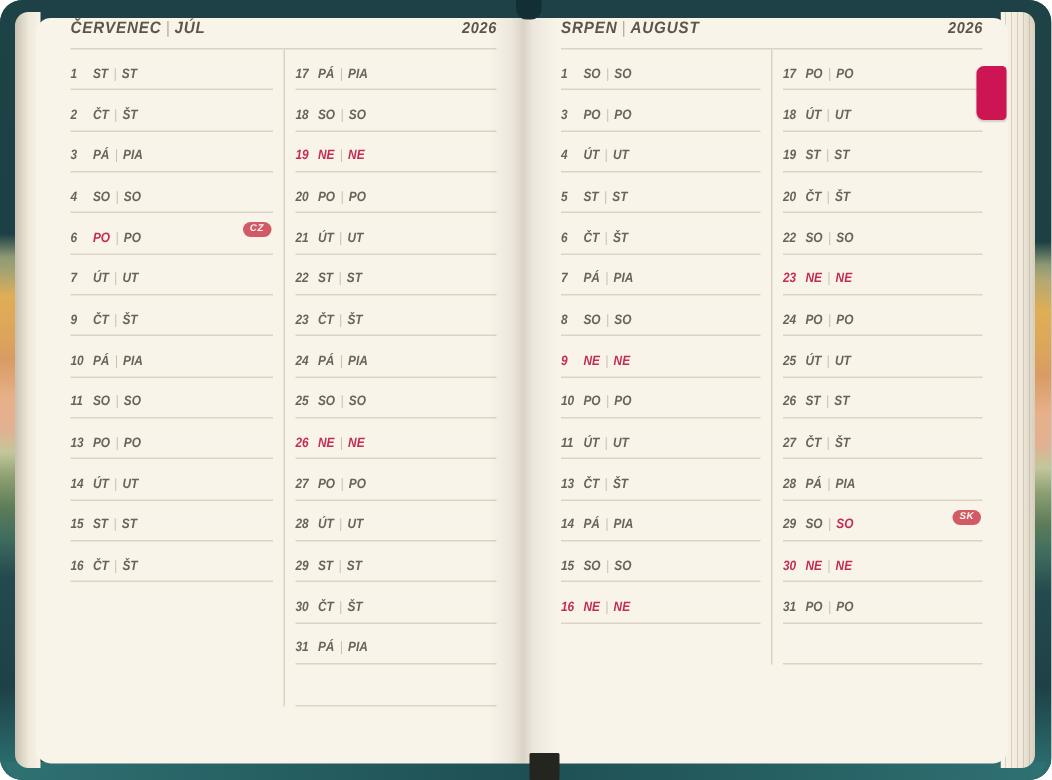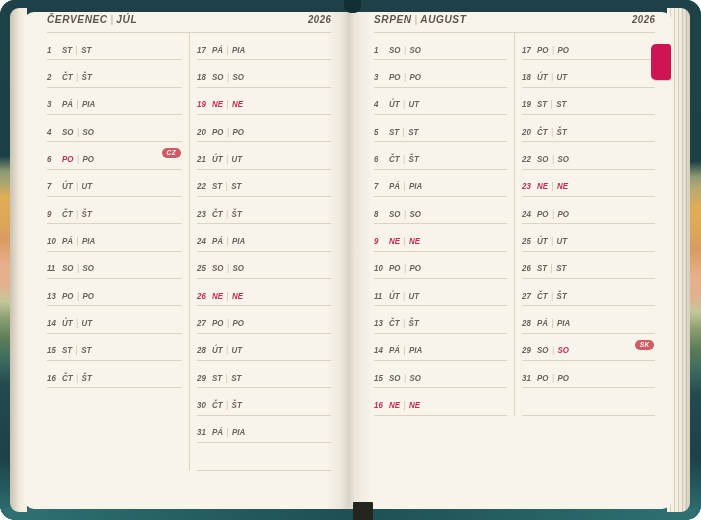--- a/index.html
+++ b/index.html
@@ -324,20 +324,24 @@
           <div class="row">
     <span class="rowtext"><span class="n">28</span><span class="cz">PÁ</span><span class="bar">|</span><span class="sk">PIA</span></span>
     <span class="badges"></span>
   </div>
           <div class="row">
     <span class="rowtext"><span class="n">29</span><span class="cz">SO</span><span class="bar">|</span><span class="sk red">SO</span></span>
     <span class="badges">
               <span class="badge">SK</span>
             </span>
   </div>
+          <div class="row red-all">
+    <span class="rowtext"><span class="n">30</span><span class="cz">NE</span><span class="bar">|</span><span class="sk">NE</span></span>
+    <span class="badges"></span>
+  </div>
           <div class="row">
     <span class="rowtext"><span class="n">31</span><span class="cz">PO</span><span class="bar">|</span><span class="sk">PO</span></span>
     <span class="badges"></span>
   </div>
           <div class="row empty"></div>
         </div>
     </div>
   </div>
 
   <div class="tab"></div>

